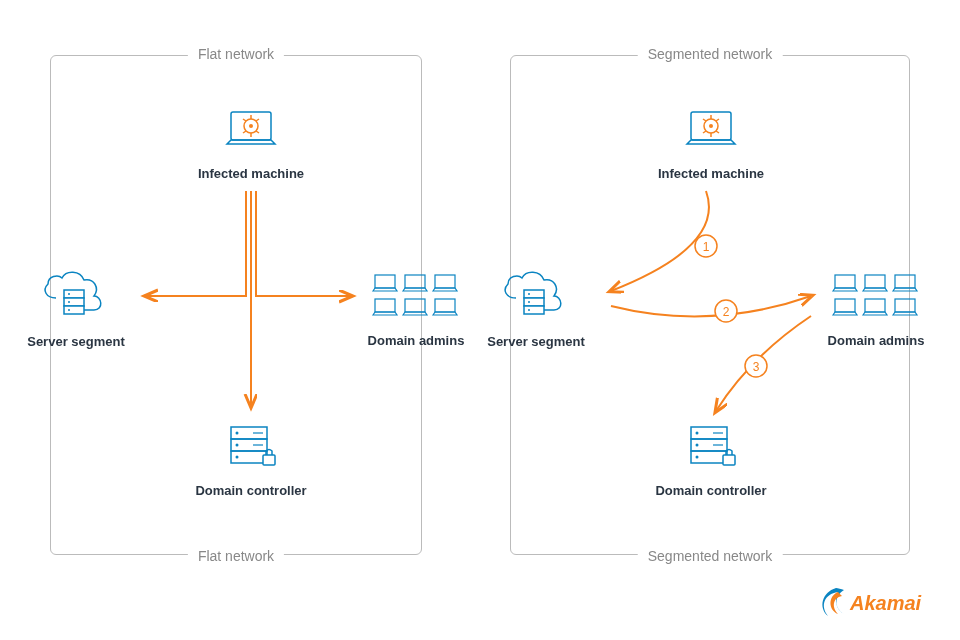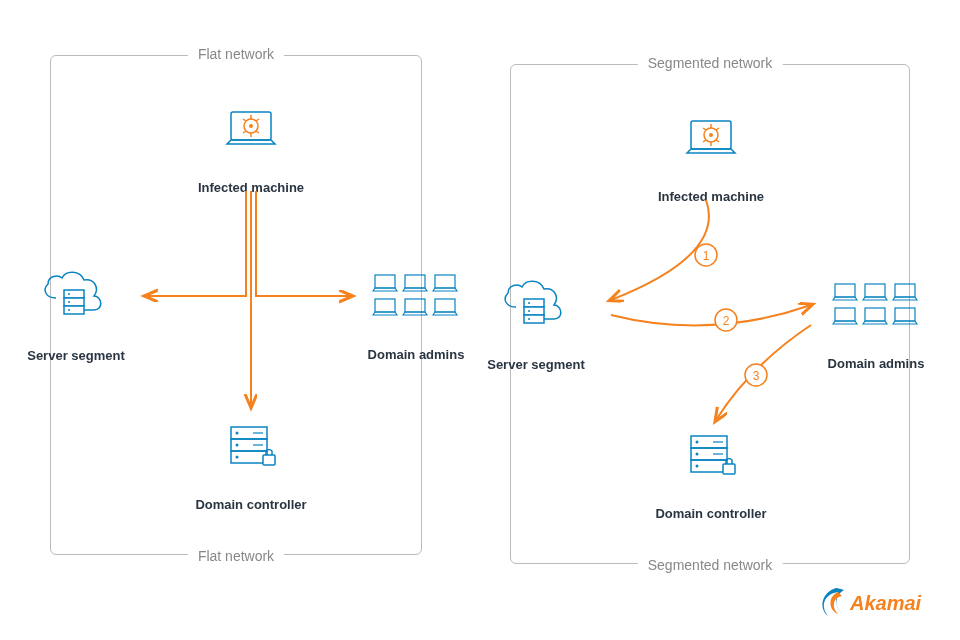--- a/index.html
+++ b/index.html
@@ -1,24 +1,24 @@
 <!DOCTYPE html>
 <html><head>
   <meta charset="utf-8">
   <style>
     * { margin: 0; padding: 0; box-sizing: border-box; }
     body { width: 960px; height: 640px; font-family: Arial, Helvetica, sans-serif; background: #fff; position: relative; }
     .panel { position: absolute; border: 1px solid #bbb; border-radius: 6px; }
     .panel-left { left: 50px; top: 55px; width: 372px; height: 500px; }
-    .panel-right { left: 510px; top: 64px; width: 400px; height: 500px; padding-left: 36px; }
+    .panel-right { left: 510px; top: 55px; width: 400px; height: 500px; padding-left: 36px; }
     .panel-label { position: absolute; background: #fff; color: #888; font-size: 14px; padding: 0 10px; }
     .panel-label-top { top: -10px; left: 50%; transform: translateX(-50%); }
     .panel-label-bottom { bottom: -10px; left: 50%; transform: translateX(-50%); }
     .node { position: absolute; text-align: center; }
-    .node-label { font-size: 13px; font-weight: bold; color: #2a3542; margin-top: 22px; display: block; }
+    .node-label { font-size: 13px; font-weight: bold; color: #2a3542; margin-top: 8px; display: block; }
     .icon-box { display: inline-block; }
     svg { display: block; margin: 0 auto; }
     .akamai-logo { position: absolute; right: 26px; bottom: 18px; }
   </style>
 </head>
 <body>
 
 <div class="panel panel-left">
   <span class="panel-label panel-label-top">Flat network</span>
   <span class="panel-label panel-label-bottom">Flat network</span>

